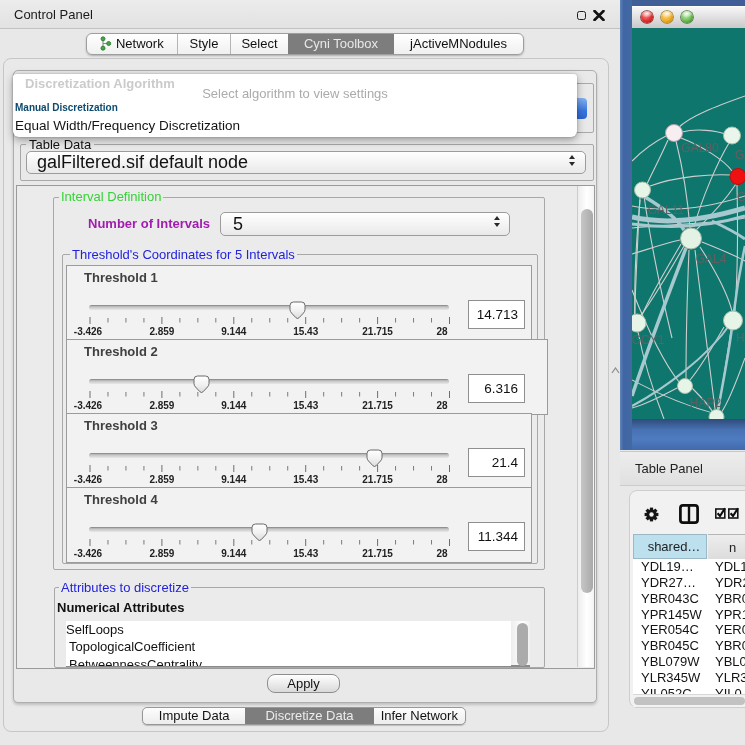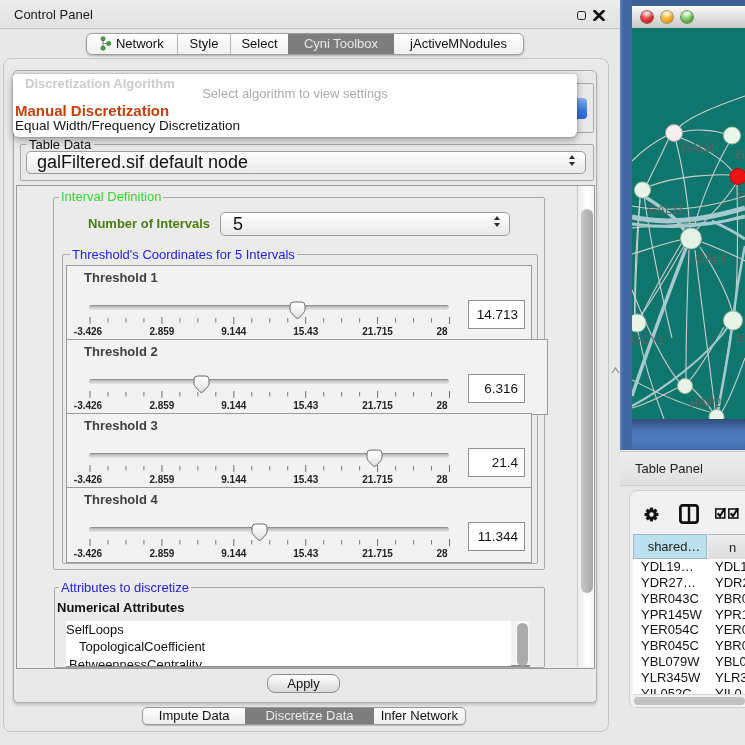--- a/index.html
+++ b/index.html
@@ -93,30 +93,30 @@
 <div class="abs" style="left:26px;top:137px;background:#e9e9e9;padding:0 3px;font-size:13px;color:#111;">Table Data</div>
 <div class="abs combo" style="left:26px;top:151px;width:558px;height:21px;line-height:21px;"><span style="margin-left:10px;">galFiltered.sif default node</span></div>
 <div class="abs arrows" style="left:569px;top:155px;">
     <div class="up"></div>
     <div class="dn"></div>
   </div>
 
 <div class="abs" id="popup"></div>
 <div class="abs" style="left:25px;top:76px;font-size:13px;font-weight:bold;color:#cbcbcb;">Discretization Algorithm</div>
 <div class="abs" style="left:13px;top:86px;width:564px;text-align:center;font-size:13px;color:#ababab;">Select algorithm to view settings</div>
-<div class="abs" style="left:15px;top:102px;font-size:15px;font-weight:bold;color:#c2410c;">Manual Discretization</div>
+<div class="abs" style="left:15px;top:102px;font-size:10px;font-weight:bold;color:#0c4a6e;">Manual Discretization</div>
 <div class="abs" style="left:15px;top:118px;font-size:13.5px;color:#141414;">Equal Width/Frequency Discretization</div>
 
 <div class="abs" id="scrollarea"></div>
 <div class="abs" id="vtrack"></div>
 <div class="abs" id="vthumb"></div>
 
 <div class="abs group" style="left:53px;top:197px;width:490px;height:371px;"></div>
 <div class="abs" style="left:59px;top:189px;background:#ebebeb;padding:0 2px;font-size:13px;color:#33d433;">Interval Definition</div>
-<div class="abs" style="left:88px;top:216px;font-size:13px;font-weight:bold;color:#4d7c0f;">Number of Intervals</div>
+<div class="abs" style="left:88px;top:216px;font-size:13px;font-weight:bold;color:#a21caf;">Number of Intervals</div>
 <div class="abs combo" style="left:220px;top:212px;width:288px;height:22px;line-height:22px;"><span style="margin-left:12px;">5</span></div>
 <div class="abs arrows" style="left:494px;top:216px;">
     <div class="up"></div>
     <div class="dn"></div>
   </div>
 
 <div class="abs group" style="left:62px;top:254px;width:474px;height:308px;"></div>
 <div class="abs" style="left:70px;top:247px;background:#ebebeb;padding:0 2px;font-size:13px;color:#2222dd;">Threshold's Coordinates for 5 Intervals</div>
 
 <svg width="0" height="0" style="position:absolute;">
@@ -277,21 +277,21 @@
       </svg>
       <div class="vfield">11.344</div>
     </div>
   </div>
 
 <div class="abs group" style="left:54px;top:587px;width:489px;height:79px;"></div>
 <div class="abs" style="left:59px;top:580px;background:#ebebeb;padding:0 2px;font-size:13px;color:#2222dd;">Attributes to discretize</div>
 <div class="abs" style="left:57px;top:600px;font-size:13px;font-weight:bold;color:#111;">Numerical Attributes</div>
 <div class="abs" id="attrlist">
   <div style="padding-left:0;line-height:17.4px;">SelfLoops</div>
-  <div style="padding-left:13px;line-height:17.4px;">TopologicalCoefficient</div>
+  <div style="padding-left:3px;line-height:17.4px;">TopologicalCoefficient</div>
   <div style="padding-left:3px;line-height:17.4px;">BetweennessCentrality</div>
 </div>
 <div class="abs" style="left:511px;top:621px;width:19px;height:44px;background:linear-gradient(90deg,#ededed,#ffffff 60%,#f0f0f0);border-bottom:1px solid #8a8a8a;"></div>
 <div class="abs" style="left:517px;top:623px;width:11px;height:43px;border-radius:5.5px;background:#ababab;"></div>
 
 <div class="abs" id="applybtn">Apply</div>
 <div class="abs" id="bottabs">
   <div class="btab" style="width:103px;">Impute Data</div>
   <div class="btab" style="width:129px;background:#7d7d7d;color:#ececec;">Discretize Data</div>
   <div class="btab" style="width:92px;">Infer Network</div>

